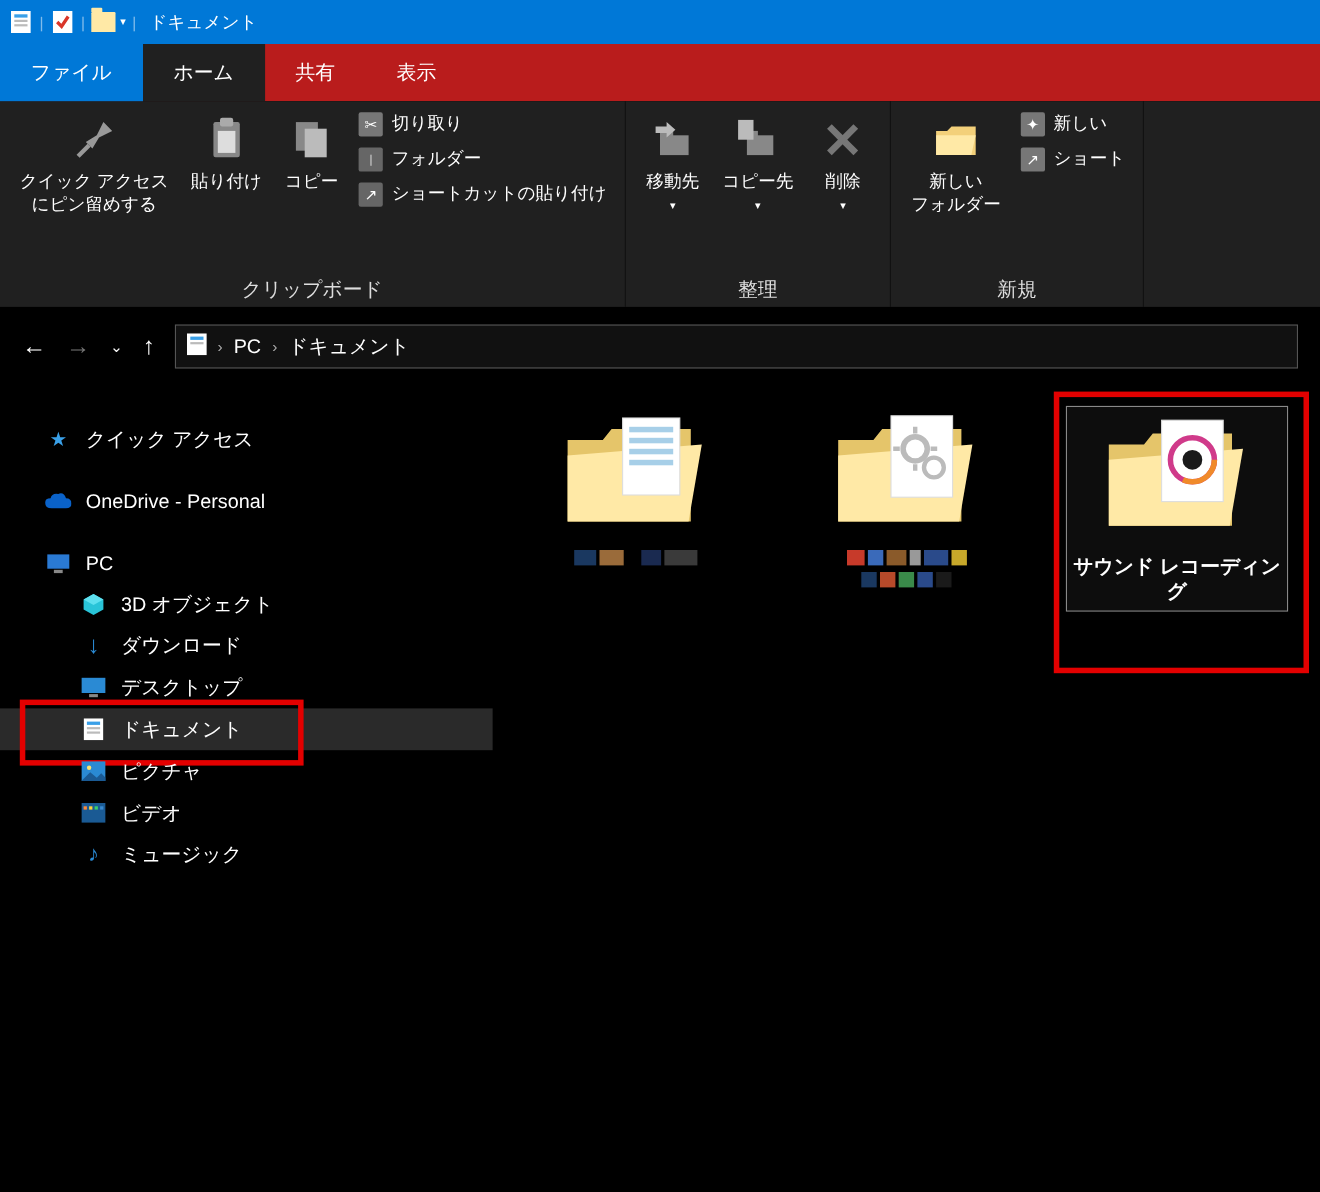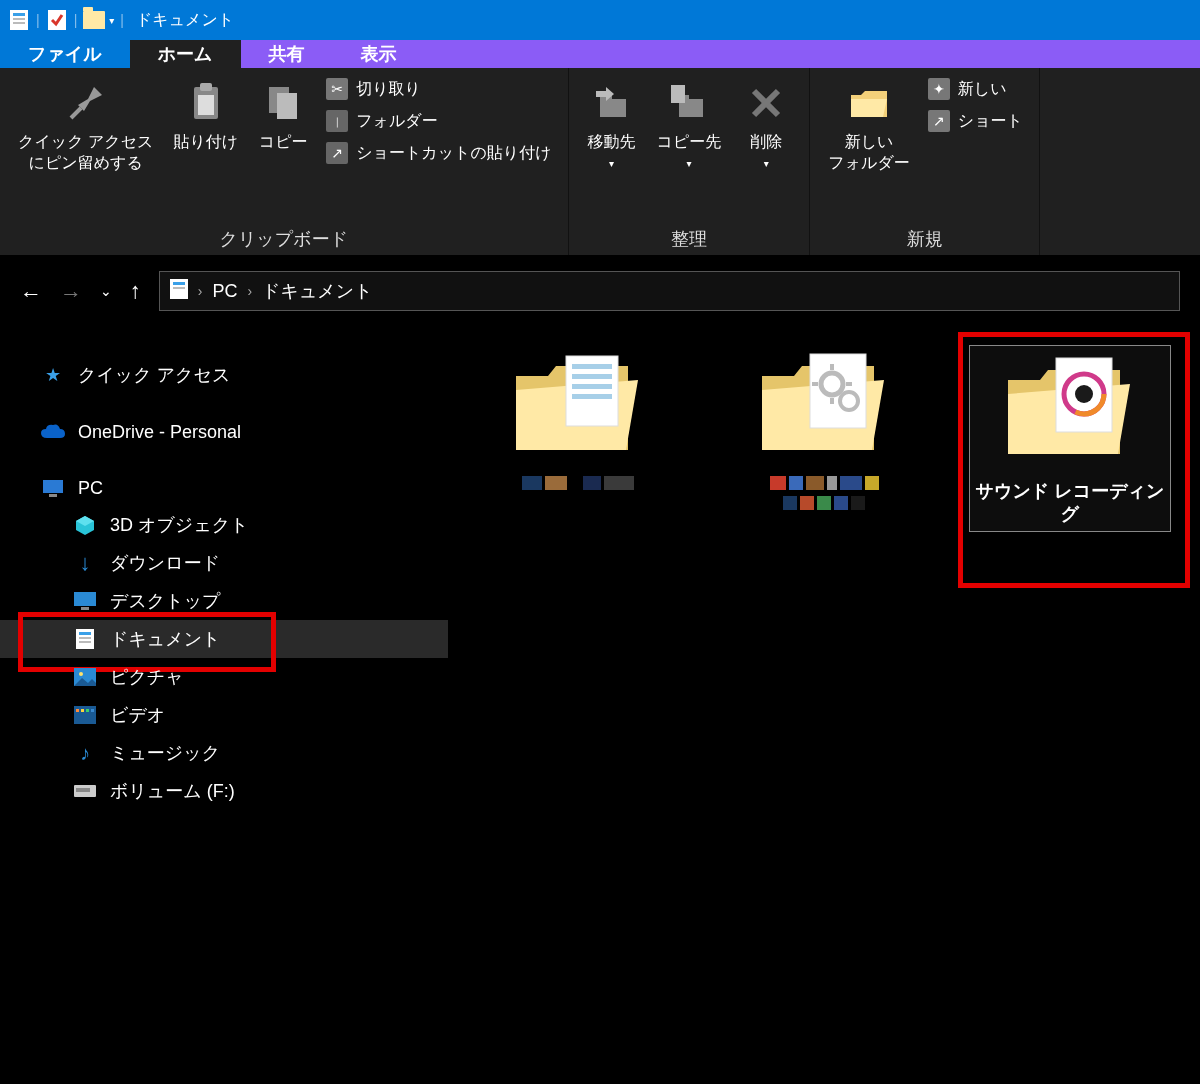--- a/index.html
+++ b/index.html
@@ -26,24 +26,23 @@
     display: flex; align-items: center; justify-content: center;
     font-size: 14px;
   }
   .qat-sep { color: rgba(255,255,255,0.5); }
   .title-folder { width: 22px; height: 18px; background:#ffe9a6; position:relative; border-radius:1px 1px 0 0;}
   .title-folder::before{content:"";position:absolute;top:-4px;left:0;width:10px;height:4px;background:#ffe9a6;border-radius:1px 1px 0 0;}
   .title-caret { font-size:10px; margin-left:-2px; }
   .title-text { font-size: 16px; margin-left: 6px; }
   
   .ribbon-tabs {
-    height: 28px;
-    background: #8b5cf6;
-    display: flex;
-    font-weight: bold;
+    height: 52px;
+    background: #b91c1c;
+    display: flex;
   }
   .rtab {
     padding: 0 28px;
     display: flex; align-items: center;
     font-size: 18px;
     cursor: default;
   }
   .rtab.file { background: #0078d7; }
   .rtab.active { background: #202020; }
   
@@ -402,29 +401,20 @@
             <rect x="7" y="3" width="3" height="3" fill="#ffd23a"></rect>
             <rect x="12" y="3" width="3" height="3" fill="#3ad06b"></rect>
             <rect x="17" y="3" width="3" height="3" fill="#3a8ad0"></rect>
           </svg>
       </span>
       <span>ビデオ</span>
     </div>
     <div class="tree-item lvl2">
       <span class="ti-icon" style="color:#2a8ad4;font-size:20px;">♪</span>
       <span>ミュージック</span>
-    </div>
-    <div class="tree-item lvl2">
-      <span class="ti-icon">
-        <svg width="22" height="12" viewBox="0 0 22 12">
-            <rect width="22" height="12" rx="1" fill="#ccc"></rect>
-            <rect x="2" y="3" width="14" height="4" fill="#888"></rect>
-          </svg>
-      </span>
-      <span>ボリューム (F:)</span>
     </div>
     <div style="height:20px;"></div>
   </div>
 
   <div class="content">
 
     <div class="file-item">
       <svg class="folder-svg" viewBox="0 0 140 120">
         <path d="M8 30 L40 30 L48 20 L120 20 L120 104 L8 104 Z" fill="#e5c56a"></path>
         <path d="M8 44 L130 34 L118 104 L8 104 Z" fill="#ffe9a6"></path>

